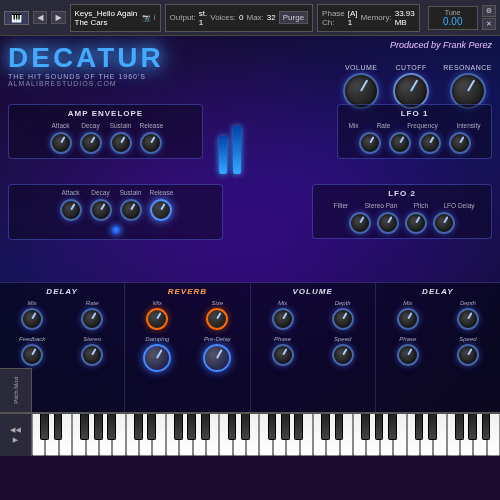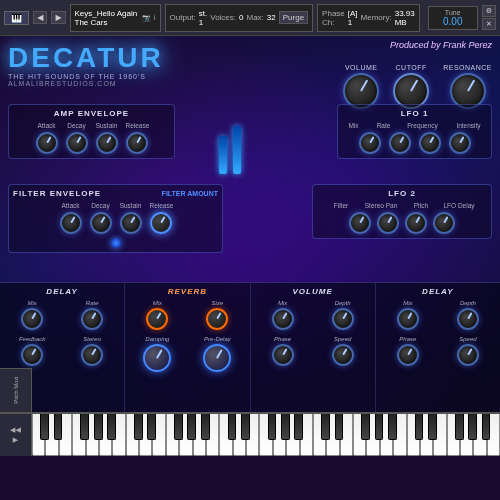--- a/index.html
+++ b/index.html
@@ -197,21 +197,21 @@
       font-size: 6.5px;
       color: #aab;
       text-align: center;
       width: 22px;
     }
 
     
     .amp-env {
       left: 8px;
       top: 68px;
-      width: 167px;
+      width: 195px;
     }
 
     
     .lfo1 {
       right: 8px;
       top: 68px;
       width: 155px;
       margin-left: 20px;
     }
 
@@ -452,24 +452,20 @@
     </div>
     <div class="knob-row">
       <div class="knob knob-sm"></div>
       <div class="knob knob-sm"></div>
       <div class="knob knob-sm"></div>
       <div class="knob knob-sm"></div>
     </div>
   </div>
 
   <div class="section-panel filter-env">
-    <div style="display:flex;justify-content:space-between;align-items:center;margin-bottom:4px;">
-      <div class="section-title" style="margin-bottom:0;">FILTER ENVELOPE</div>
-      <span class="filter-amount-label">FILTER AMOUNT</span>
-    </div>
     <div class="knob-row-labels">
       <span class="row-label">Attack</span>
       <span class="row-label">Decay</span>
       <span class="row-label">Sustain</span>
       <span class="row-label">Release</span>
     </div>
     <div class="knob-row">
       <div class="knob knob-sm"></div>
       <div class="knob knob-sm"></div>
       <div class="knob knob-sm"></div>

